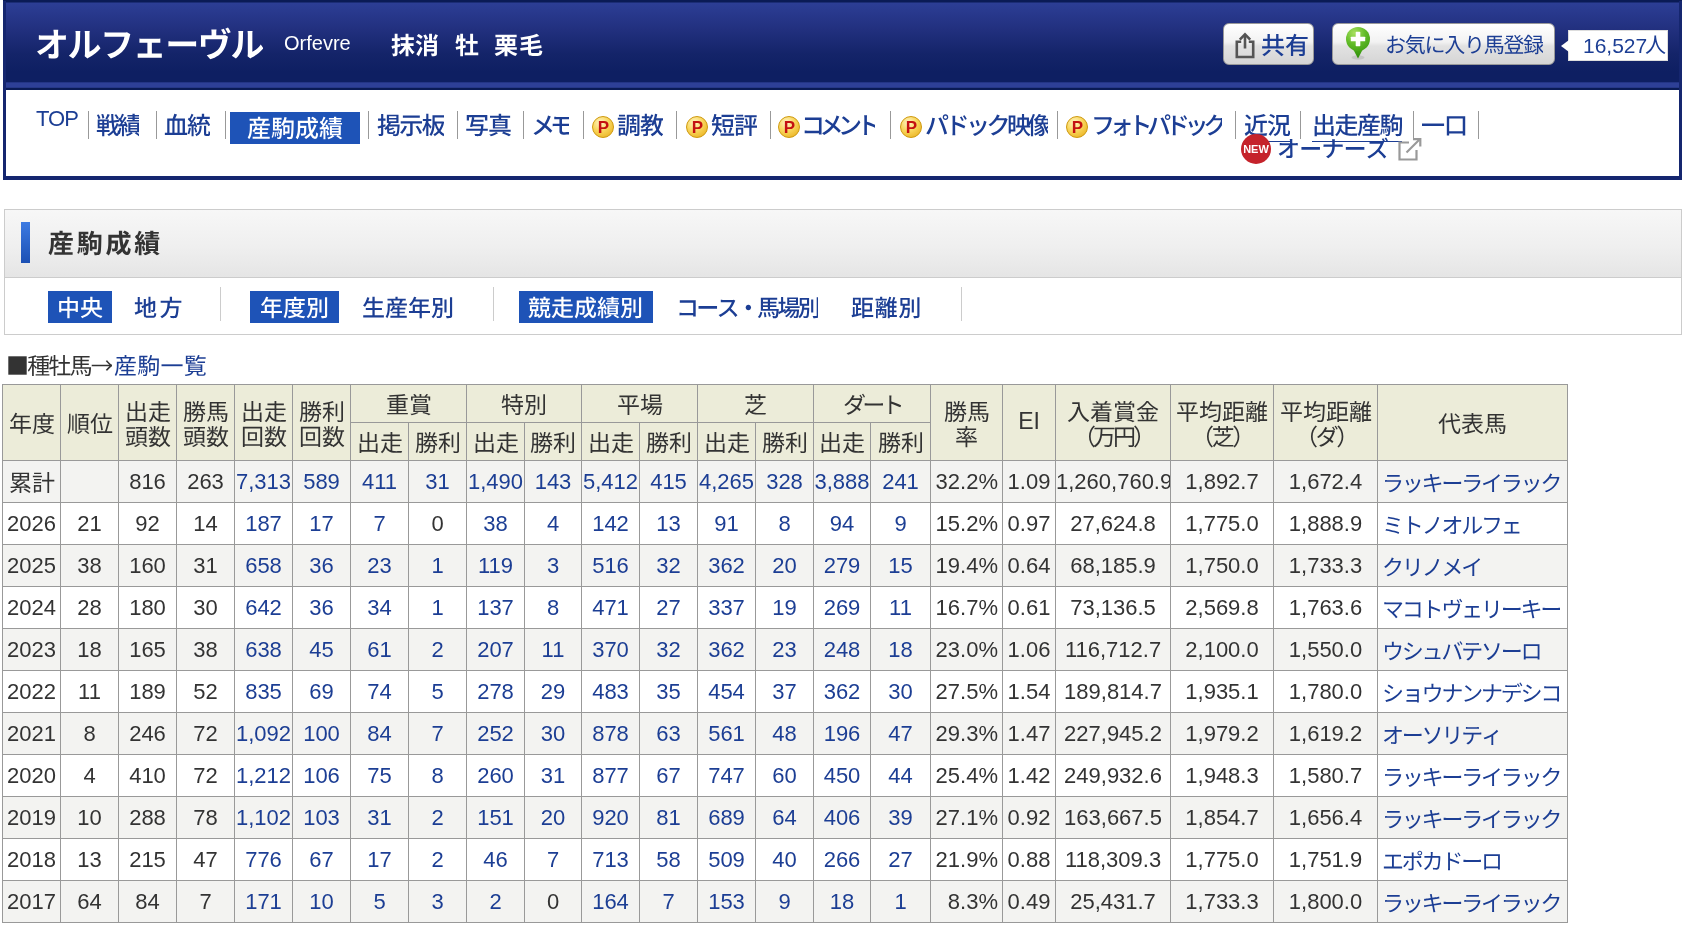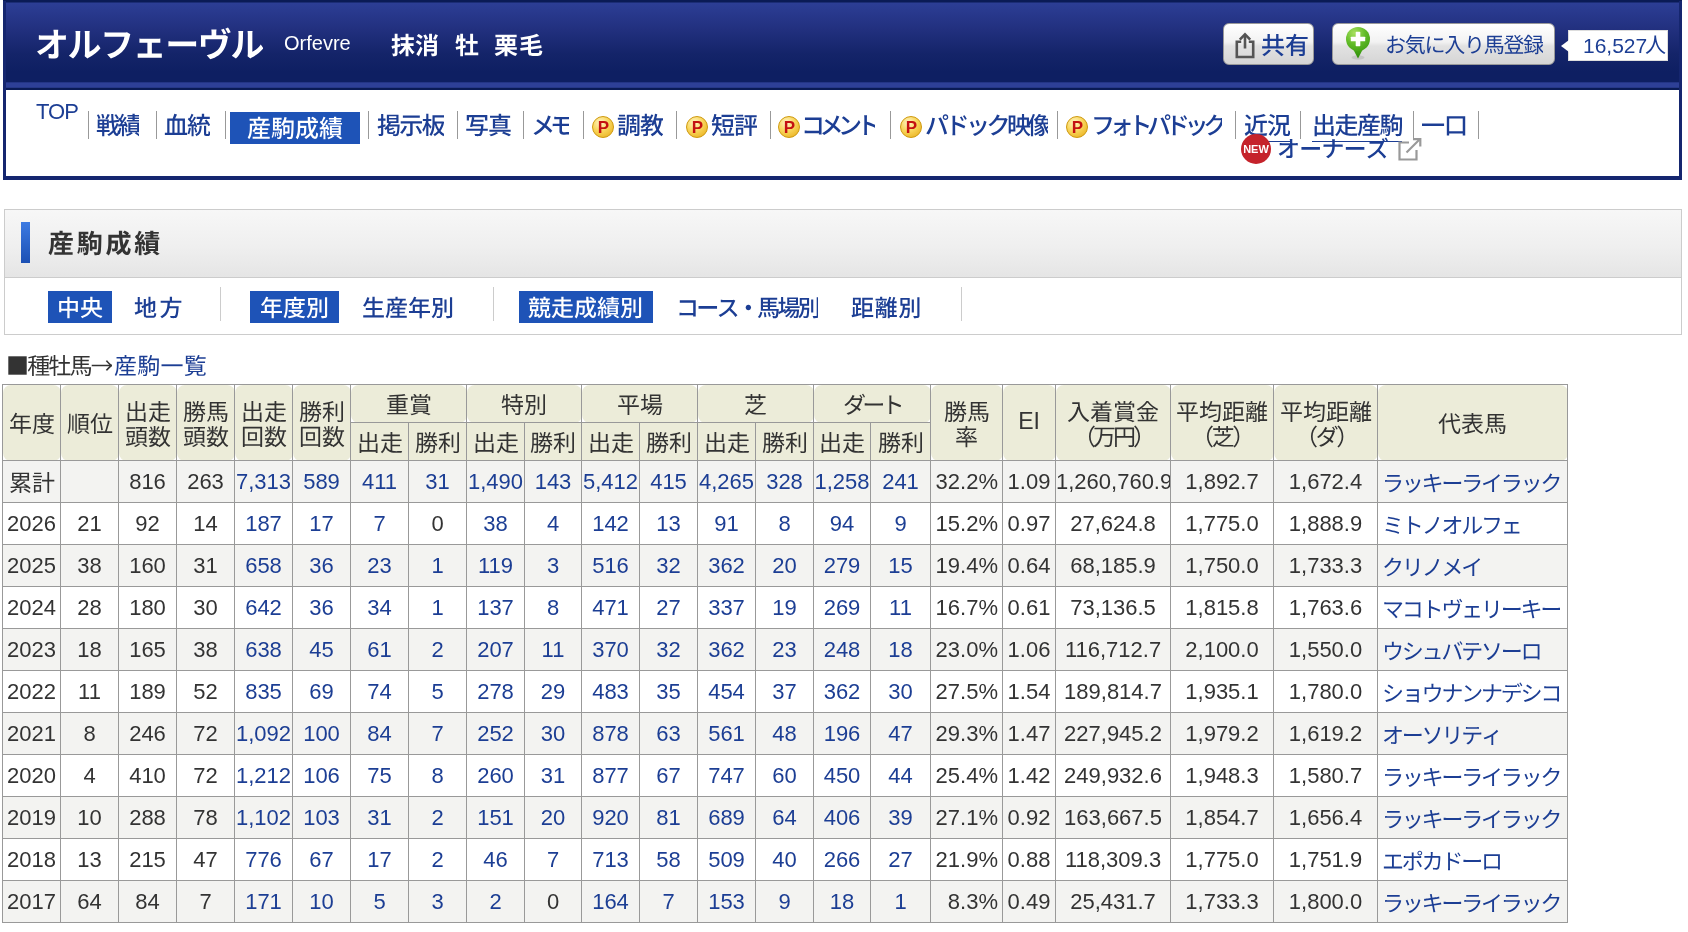--- a/index.html
+++ b/index.html
@@ -12,21 +12,21 @@
 .navtab{position:absolute;background:#1e53b7;}
 .sect{position:relative;margin:29px 2px 0 4px;width:1678px;height:126px;border:1px solid #ccc;box-sizing:border-box;}
 .sech{position:absolute;left:0;top:0;right:0;height:67px;background:linear-gradient(180deg,#f7f7f7,#efefef 55%,#e5e5e5);border-bottom:1px solid #ccc;}
 .bluebar{position:absolute;left:16px;top:12px;width:9px;height:41px;background:linear-gradient(180deg,#3c7ae2,#1c50b4);}
 .sectabs{position:absolute;left:0;top:68px;right:0;bottom:0;background:#fff;}
 .tabbox{position:absolute;background:#1e53b7;}
 #crumb{position:relative;height:28px;margin:16px 0 0 6px;}
 #dt{border-collapse:collapse;table-layout:fixed;margin:5px 0 0 2px;width:1565px;}
 #dt th,#dt td{border:1px solid #999;padding:0;text-align:center;vertical-align:middle;overflow:hidden;}
 #dt th{background:#ececd9;height:37px;line-height:25px;}
-#dt tr.hr1 th{height:37px;border-radius:8px;}
+#dt tr.hr1 th{height:37px;}
 #dt td{height:41px;font-size:22px;}
 .mny{font-size:21px;margin-left:23px;}
 .pct{text-align:right!important;padding-right:4px!important;}
 #dt tr.alt td{background:#f3f3f1;}
 #dt td.nm{text-align:left;padding-left:4px;}
 .lk{color:#1c3e94;}
 .bk{color:#333;}
 .lh{font-size:23px;color:#333;font-weight:normal;}
 </style></head><body>
 <svg width="0" height="0" style="position:absolute">
@@ -258,21 +258,21 @@
           <use href="#gr9332" x="6583"></use>
         </svg></div>
     </div>
     <div style="position:absolute;left:1568px;top:30px;width:98px;height:29px;background:#fff;border:1px solid #ddd;">
       <div style="position:absolute;left:-8px;top:9px;width:0;height:0;border-top:6px solid transparent;border-bottom:6px solid transparent;border-right:8px solid #fff;"></div>
       <span style="position:absolute;left:14px;top:3px;font-size:21px;color:#1c3e94;">16,527</span>
       <div style="position:absolute;left:76px;top:3px;"><svg class="jt" style="width:21.0px;height:21.0px;" viewBox="0 -880 1000 1000" fill="#1c3e94">
           <use href="#gr4eba" x="0"></use>
         </svg></div>
     </div>
-    <div style="position:absolute;left:36px;top:99px;text-align:right;"><span style="font-size:22px;letter-spacing:-1px;color:#1c3e94;">TOP</span></div>
+    <div style="position:absolute;left:36px;top:106px;text-align:right;"><span style="font-size:22px;letter-spacing:-1px;color:#1c3e94;">TOP</span></div>
     <div style="position:absolute;left:88px;top:111px;width:1px;height:28px;background:#999"></div>
     <div style="position:absolute;left:96px;top:113px;"><svg class="jt" style="width:43.0px;height:24.0px;" viewBox="0 -880 1792 1000" fill="#1c3e94">
         <use href="#gm6226" x="0"></use>
         <use href="#gm7e3e" x="896"></use>
       </svg></div>
     <div style="position:absolute;left:156px;top:111px;width:1px;height:28px;background:#999"></div>
     <div style="position:absolute;left:164px;top:113px;"><svg class="jt" style="width:46.0px;height:24.0px;" viewBox="0 -880 1917 1000" fill="#1c3e94">
         <use href="#gm8840" x="0"></use>
         <use href="#gm7d71" x="958"></use>
       </svg></div>
@@ -684,21 +684,21 @@
         <td><span class="lk">7,313</span></td>
         <td><span class="lk">589</span></td>
         <td><span class="lk">411</span></td>
         <td><span class="lk">31</span></td>
         <td><span class="lk">1,490</span></td>
         <td><span class="lk">143</span></td>
         <td><span class="lk">5,412</span></td>
         <td><span class="lk">415</span></td>
         <td><span class="lk">4,265</span></td>
         <td><span class="lk">328</span></td>
-        <td><span class="lk">1,258</span></td>
+        <td><span class="lk">3,888</span></td>
         <td><span class="lk">241</span></td>
         <td class="pct"><span class="bk">32.2%</span></td>
         <td><span class="bk">1.09</span></td>
         <td class="mny"><span class="bk">1,260,760.9</span></td>
         <td><span class="bk">1,892.7</span></td>
         <td><span class="bk">1,672.4</span></td>
         <td class="nm"><svg class="jt" style="width:178.2px;height:22.0px;" viewBox="0 -880 8100 1000" fill="#1c3e94">
             <use href="#gr30e9" x="0"></use>
             <use href="#gr30c3" x="900"></use>
             <use href="#gr30ad" x="1800"></use>
@@ -785,21 +785,21 @@
         <td><span class="lk">8</span></td>
         <td><span class="lk">471</span></td>
         <td><span class="lk">27</span></td>
         <td><span class="lk">337</span></td>
         <td><span class="lk">19</span></td>
         <td><span class="lk">269</span></td>
         <td><span class="lk">11</span></td>
         <td class="pct"><span class="bk">16.7%</span></td>
         <td><span class="bk">0.61</span></td>
         <td class="mny"><span class="bk">73,136.5</span></td>
-        <td><span class="bk">1,815.8</span></td>
+        <td><span class="bk">2,569.8</span></td>
         <td><span class="bk">1,763.6</span></td>
         <td class="nm"><svg class="jt" style="width:178.2px;height:22.0px;" viewBox="0 -880 8100 1000" fill="#1c3e94">
             <use href="#gr30de" x="0"></use>
             <use href="#gr30b3" x="900"></use>
             <use href="#gr30c8" x="1800"></use>
             <use href="#gr30f4" x="2700"></use>
             <use href="#gr30a7" x="3600"></use>
             <use href="#gr30ea" x="4500"></use>
             <use href="#gr30fc" x="5400"></use>
             <use href="#gr30ad" x="6300"></use>

